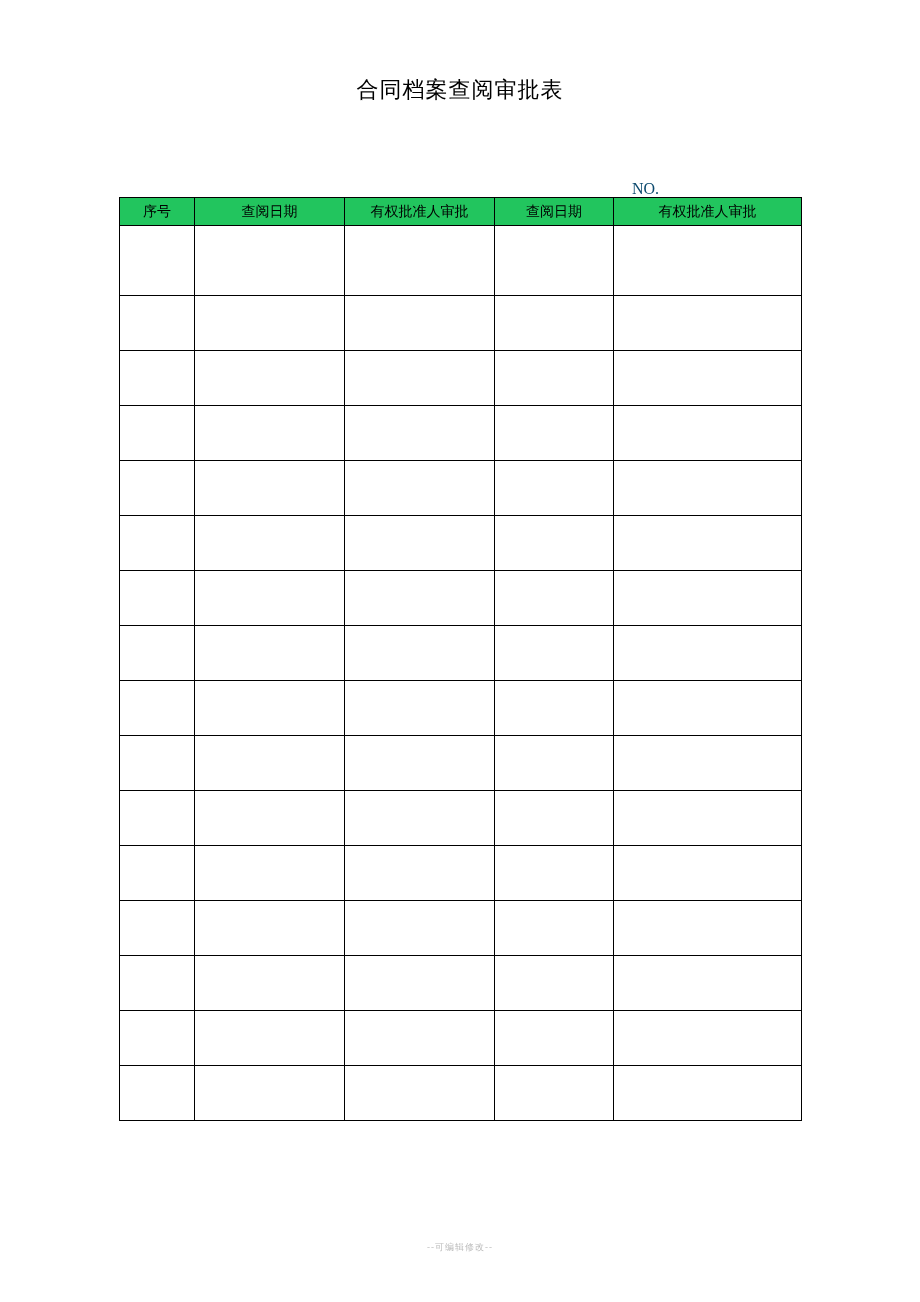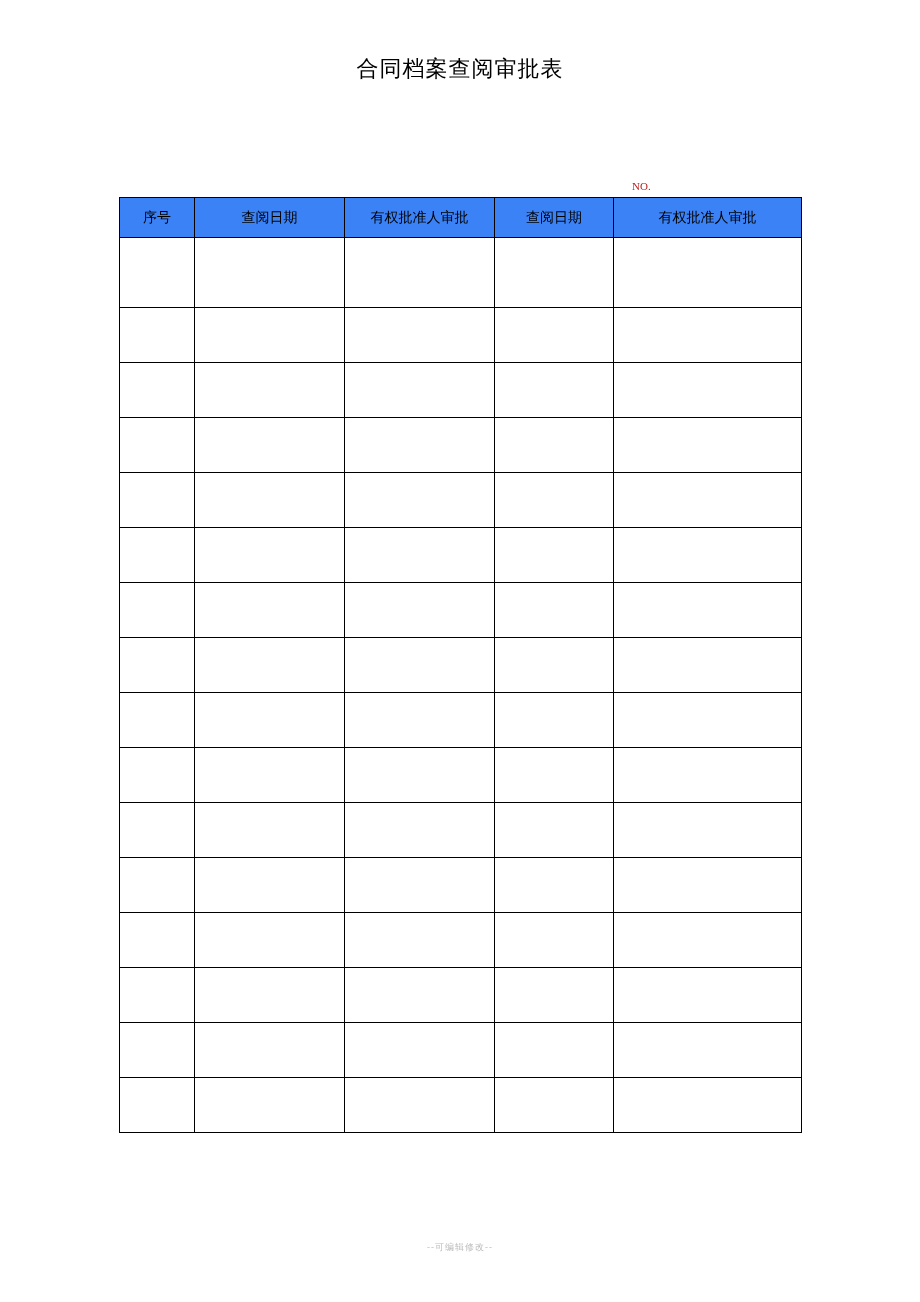--- a/index.html
+++ b/index.html
@@ -11,30 +11,30 @@
       width: 920px;
       height: 1302px;
       background: #ffffff;
       font-family: "SimSun", "宋体", serif;
       position: relative;
     }
     .page-title {
       text-align: center;
       font-size: 22px;
       font-weight: normal;
-      padding-top: 54px;
+      padding-top: 75px;
       color: #000;
       letter-spacing: 1px;
     }
     .no-label {
       position: absolute;
       top: 180px;
       left: 632px;
-      font-size: 11px;
-      color: #b91c1c;
+      font-size: 16px;
+      color: #0c4a6e;
       font-family: "SimSun", "宋体", serif;
     }
     .table-wrapper {
       position: absolute;
       top: 197px;
       left: 119px;
       width: 682px;
     }
     table {
       border-collapse: collapse;
@@ -43,22 +43,22 @@
     }
     th, td {
       border: 1px solid #000;
       text-align: center;
       vertical-align: middle;
       font-size: 14px;
       font-weight: normal;
       color: #000;
     }
     th {
-      background: #3b82f6;
-      height: 40px;
+      background: #22c55e;
+      height: 28px;
     }
     .col-1 { width: 75px; }
     .col-2 { width: 150px; }
     .col-3 { width: 150px; }
     .col-4 { width: 119px; }
     .col-5 { width: 188px; }
     td {
       height: 55px;
     }
     tr.first-row td {

